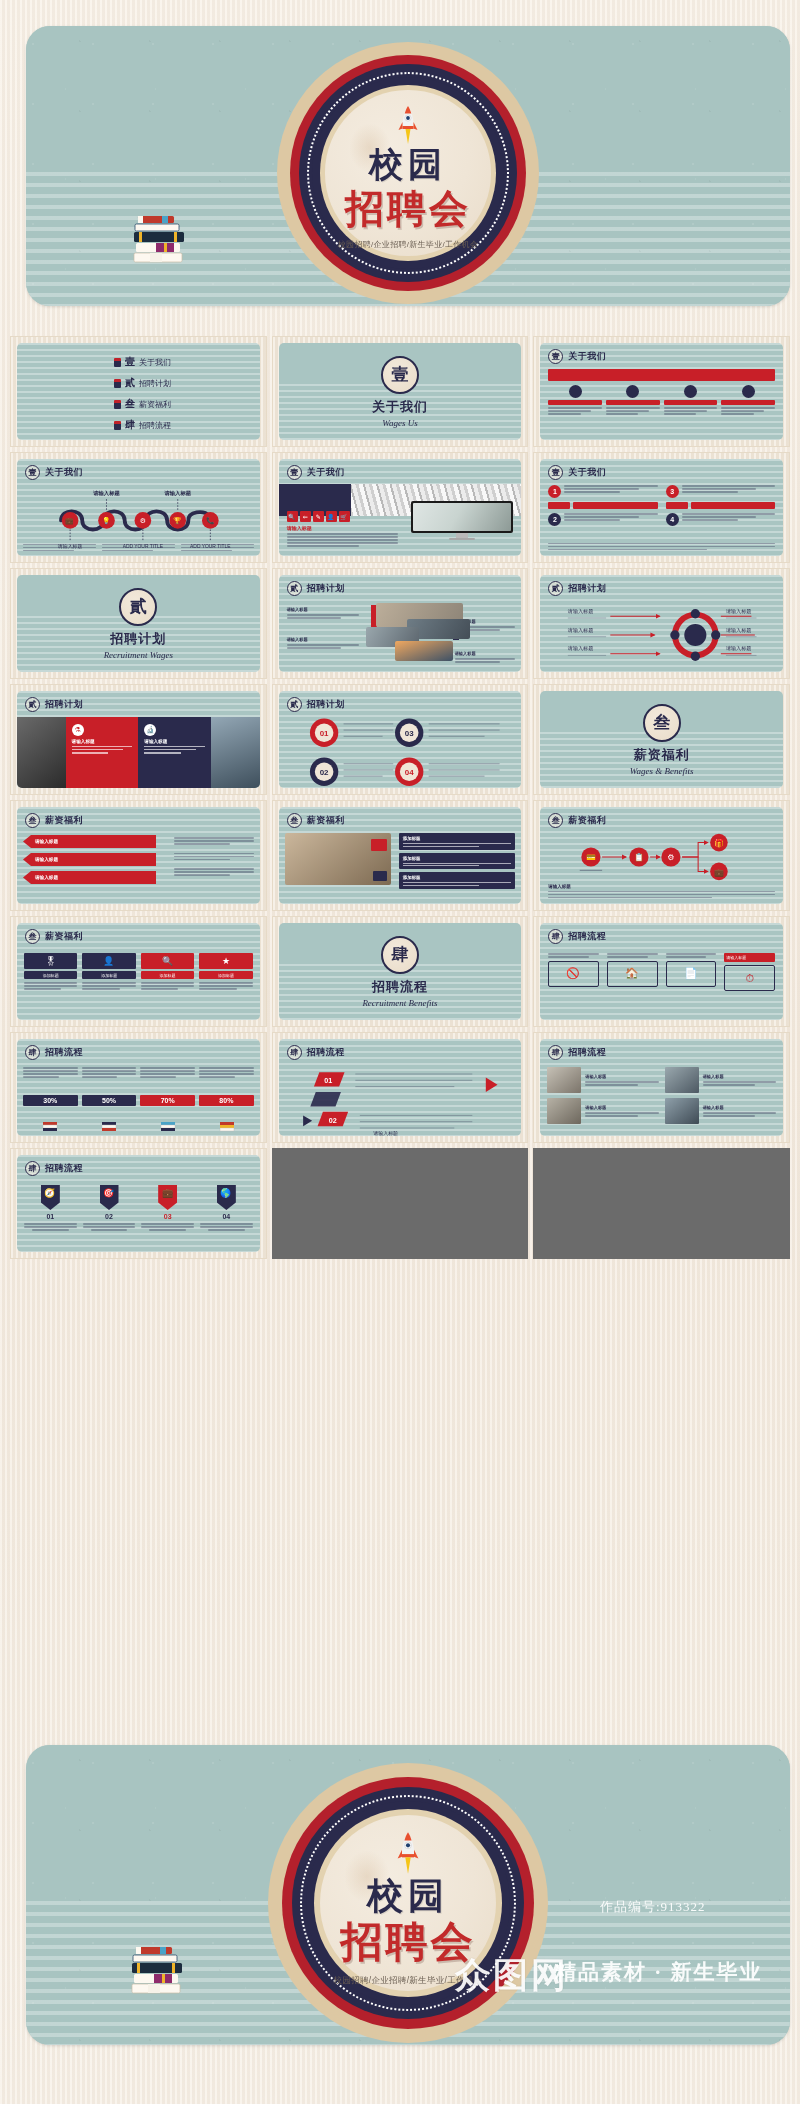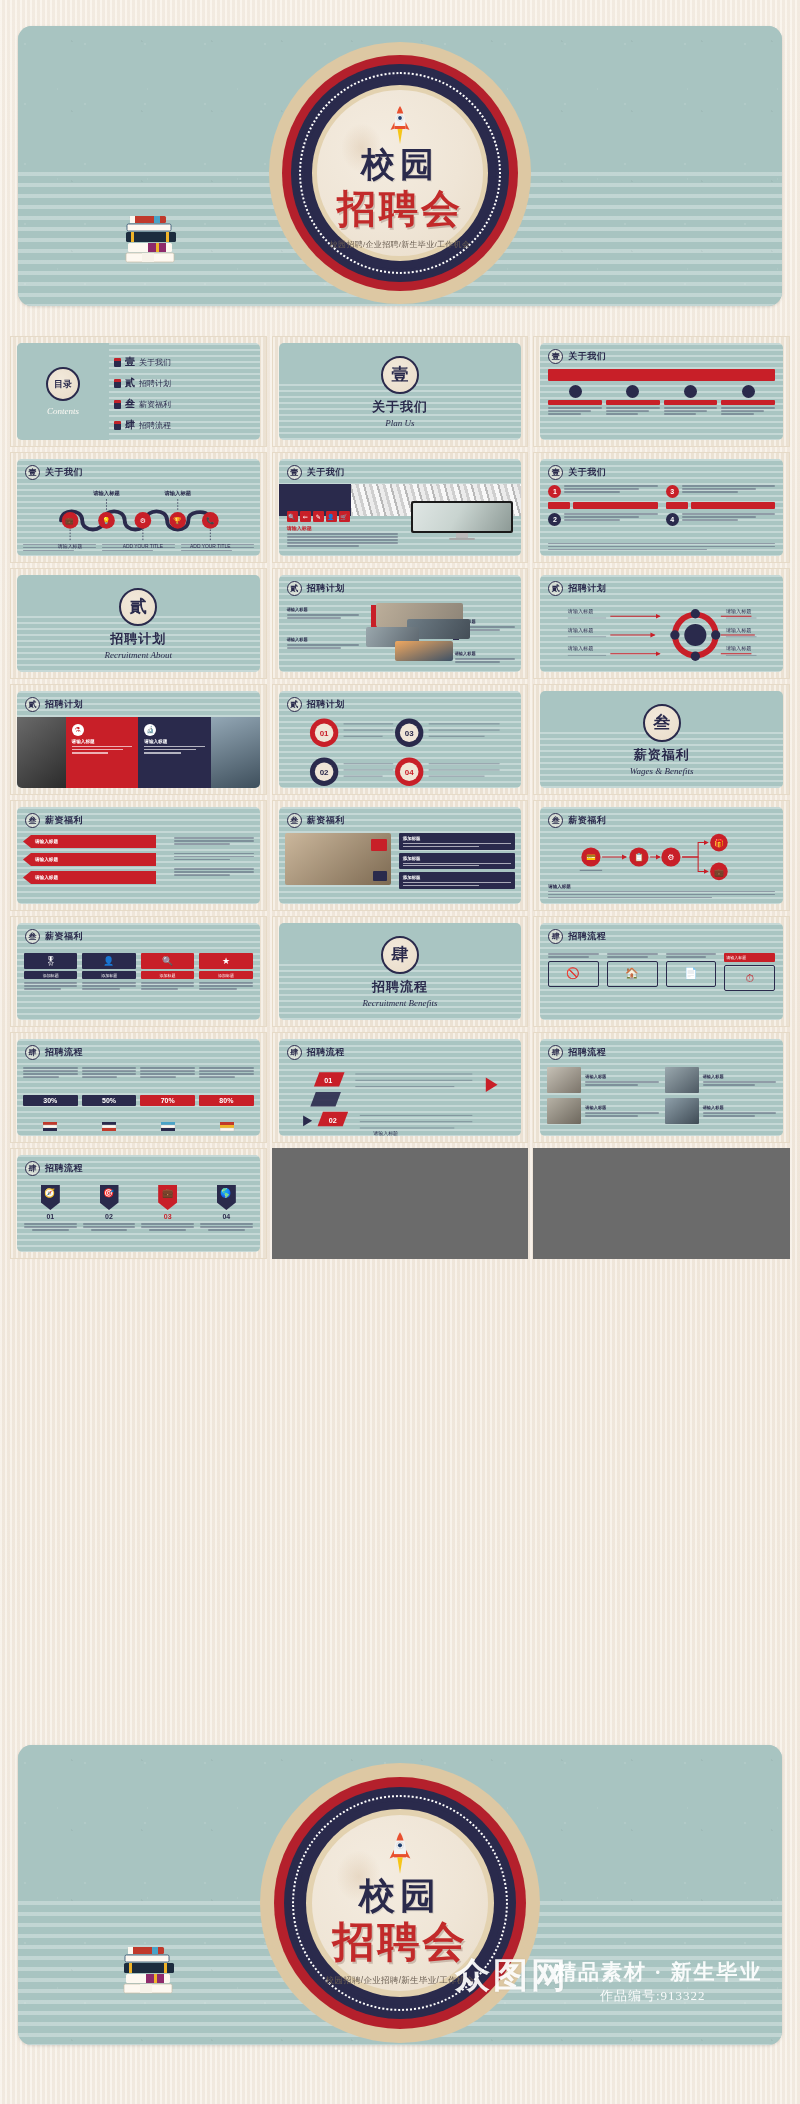--- a/index.html
+++ b/index.html
@@ -15,23 +15,23 @@
     width: 800px;
     height: 2104px;
     background:
       repeating-linear-gradient(90deg, rgba(255,255,255,0.35) 0px, rgba(255,255,255,0.35) 2px, rgba(0,0,0,0.018) 2px, rgba(0,0,0,0.018) 5px),
       linear-gradient(180deg, #f7efe4 0%, #f3e9dc 50%, #f6eee3 100%);
   }
 
   
   .hero {
     position: absolute;
-    left: 18px;
+    left: 26px;
     width: 764px;
-    border-radius: 14px;
+    border-radius: 24px;
     overflow: hidden;
     background: #a9c5c2;
     box-shadow: 0 1px 3px rgba(0,0,0,0.12);
   }
   .hero-top { top: 26px; height: 280px; }
   .hero-bottom { top: 1745px; height: 300px; }
 
   .hero-bg {
     position: absolute; inset: 0;
     background: #a8c4c1;
@@ -258,21 +258,21 @@
   .watermark {
     position:absolute; z-index: 30;
     color: rgba(255,255,255,0.92);
     font-family:"Liberation Serif", "DejaVu Serif", serif;
     font-weight: bold;
     pointer-events:none;
   }
   .wm-logo { left: 455px; top: 1952px; font-size: 35px; letter-spacing: 3px;
              text-shadow: 0 0 2px rgba(0,0,0,0.10); }
   .wm-line1 { left: 555px; top: 1958px; font-size: 21px; letter-spacing: 2px; }
-  .wm-line2 { left: 600px; top: 1987px; font-size: 13px; letter-spacing: 1px; font-weight: normal;}
+  .wm-line2 { left: 600px; top: 1898px; font-size: 13px; letter-spacing: 1px; font-weight: normal;}
 </style>
 </head>
 <body>
 
 <div id="page">
 
   <div class="hero hero-top">
     <div class="hero-bg"></div>
     <div class="hero-stripes"></div>
     <div class="hero-noise"></div>
@@ -319,26 +319,20 @@
         <div class="hero-sub">校园招聘/企业招聘/新生毕业/工作机会</div>
       </div>
     </div>
   </div>
 
   <div id="grid">
 
     <div class="cell">
       <div class="slide">
         <div class="slide-stripes-full"></div>
-        <div class="toc-left">
-          <div class="toc-circle">
-              <span>目录</span>
-            </div>
-          <div class="toc-en">Contents</div>
-        </div>
         <div class="toc-right">
           <div class="toc-row">
             <div class="toc-bk"></div>
             <div class="toc-num">壹</div>
             <div class="toc-lbl">关于我们</div>
           </div>
           <div class="toc-row">
             <div class="toc-bk"></div>
             <div class="toc-num">貳</div>
             <div class="toc-lbl">招聘计划</div>
@@ -356,21 +350,21 @@
         </div>
       </div>
     </div>
 
     <div class="cell">
       <div class="slide">
         <div class="slide-stripes-bottom"></div>
         <div class="sec">
           <div class="sec-circle">壹</div>
           <div class="sec-cn">关于我们</div>
-          <div class="sec-en">Plan Us</div>
+          <div class="sec-en">Wages Us</div>
         </div>
       </div>
     </div>
 
     <div class="cell">
       <div class="slide">
         <div class="slide-stripes-full"></div>
         <div class="sl-head">
           <div class="sl-badge">壹</div>
           <div class="sl-title">关于我们</div>
@@ -571,21 +565,21 @@
         </div>
       </div>
     </div>
 
     <div class="cell">
       <div class="slide">
         <div class="slide-stripes-bottom"></div>
         <div class="sec">
           <div class="sec-circle">貳</div>
           <div class="sec-cn">招聘计划</div>
-          <div class="sec-en">Recruitment About</div>
+          <div class="sec-en">Recruitment Wages</div>
         </div>
       </div>
     </div>
 
     <div class="cell">
       <div class="slide">
         <div class="slide-stripes-full"></div>
         <div class="sl-head">
           <div class="sl-badge">貳</div>
           <div class="sl-title">招聘计划</div>

